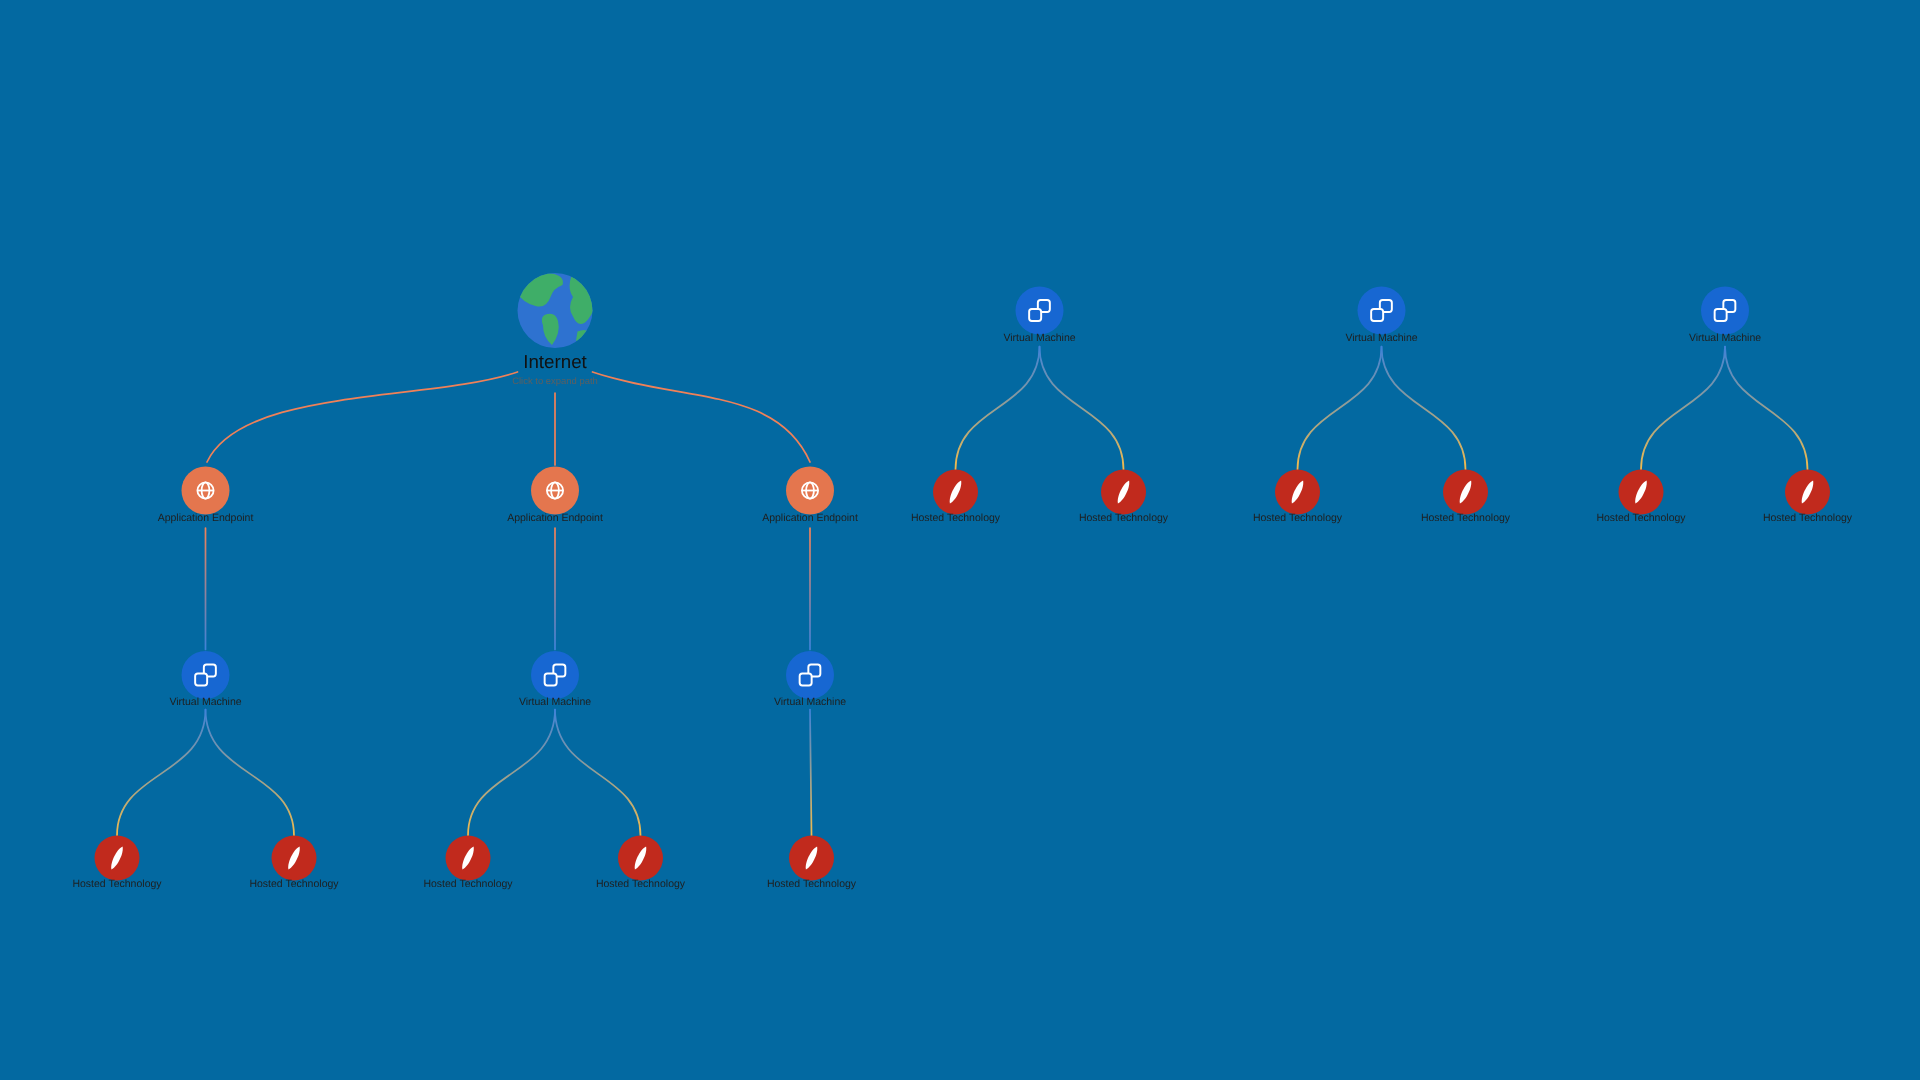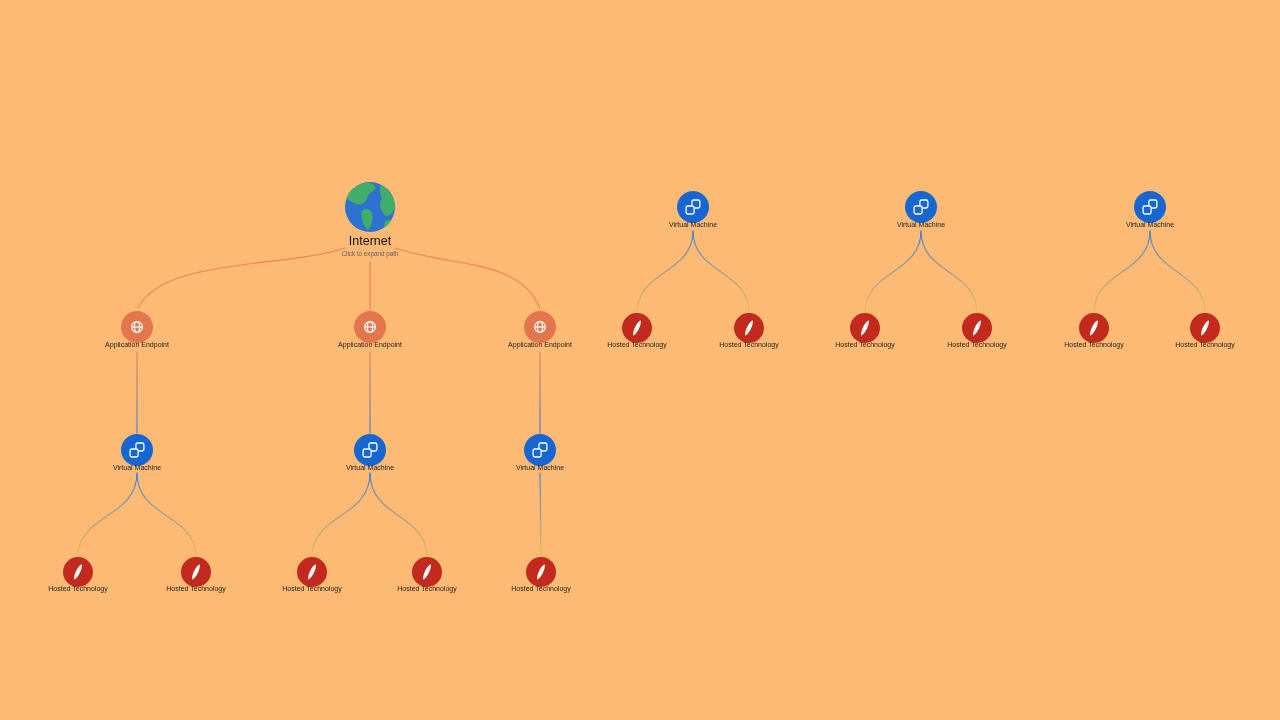--- a/index.html
+++ b/index.html
@@ -1,20 +1,20 @@
 <!DOCTYPE html>
 <html><head>
 <meta charset="utf-8">
 <style>
   html, body { margin: 0; padding: 0; background: #ffffff; }
   .canvas {
     position: relative;
     width: 1280px;
     height: 720px;
-    background: #fdba74;
+    background: #0369a1;
     overflow: hidden;
     font-family: "Liberation Sans", sans-serif;
   }
   svg { display: block; }
   .edge { fill: none; stroke-width: 1.15; stroke-linecap: round; }
   .t-label {
     font-family: "Liberation Sans", sans-serif;
     font-size: 7px;
     fill: #1f1f1f;
     text-anchor: middle;

